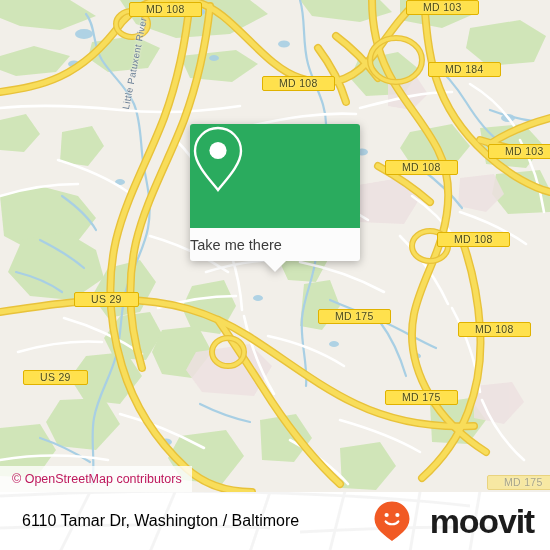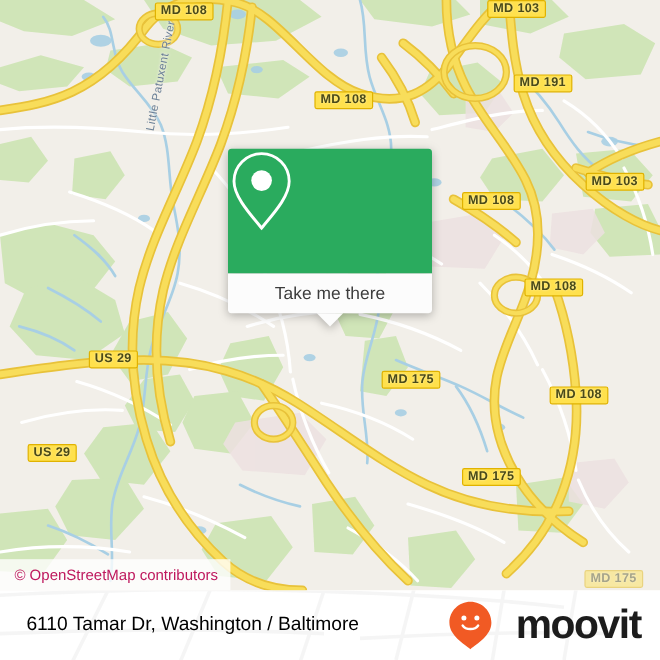--- a/index.html
+++ b/index.html
@@ -21,25 +21,25 @@
   #map svg { position: absolute; left: 0; top: 0; }
 
   
   .shield {
     position: absolute;
     background: #ffe14d;
     border: 1.5px solid #e0b200;
     border-radius: 2px;
     color: #4a4a18;
     font-size: 10.5px;
-    font-weight: bold;
+    font-weight: normal;
     line-height: 13px;
     letter-spacing: .3px;
     text-align: center;
-    padding: 0 4px;
+    padding: 0 16px;
     height: 15px;
     white-space: nowrap;
     font-family: "Liberation Sans", sans-serif;
     text-shadow: 0 0 2px rgba(255,255,255,.6);
   }
   .shield.faded { opacity: .45; }
 
   
   #river-label {
     position: absolute;
@@ -77,21 +77,21 @@
   #popup-head {
     height: 104px;
     background: #2aab5e;
     border-radius: 3px 3px 0 0;
     display: flex; align-items: center; justify-content: center;
   }
   #popup-body {
     height: 33px;
     background: #fcfcfc;
     border-radius: 0 0 3px 3px;
-    display: flex; align-items: center; justify-content: center;
+    display: flex; align-items: center; 
     color: #3c3c3c;
     font-size: 14.5px;
   }
   #popup-tail {
     position: absolute;
     left: 50%; bottom: -11px;
     margin-left: -11px;
     width: 0; height: 0;
     border-left: 11px solid transparent;
     border-right: 11px solid transparent;
@@ -291,21 +291,21 @@
         <ellipse cx="228" cy="352" rx="16" ry="14"></ellipse>
         <ellipse cx="132" cy="24" rx="16" ry="13"></ellipse>
       </g>
     </svg>
 
     <div id="river-label">Little Patuxent River</div>
 
     <div id="shield-layer">
         <div class="shield" style="left: 129px; top: 2px;">MD 108</div>
         <div class="shield" style="left: 406px; top: 0px;">MD 103</div>
-        <div class="shield" style="left: 428px; top: 62px;">MD 191</div>
+        <div class="shield" style="left: 428px; top: 62px;">MD 184</div>
         <div class="shield" style="left: 262px; top: 76px;">MD 108</div>
         <div class="shield" style="left: 488px; top: 144px;">MD 103</div>
         <div class="shield" style="left: 385px; top: 160px;">MD 108</div>
         <div class="shield" style="left: 437px; top: 232px;">MD 108</div>
         <div class="shield" style="left: 74px; top: 292px;">US 29</div>
         <div class="shield" style="left: 318px; top: 309px;">MD 175</div>
         <div class="shield" style="left: 458px; top: 322px;">MD 108</div>
         <div class="shield" style="left: 23px; top: 370px;">US 29</div>
         <div class="shield" style="left: 385px; top: 390px;">MD 175</div>
         <div class="shield faded" style="left: 487px; top: 475px;">MD 175</div>

